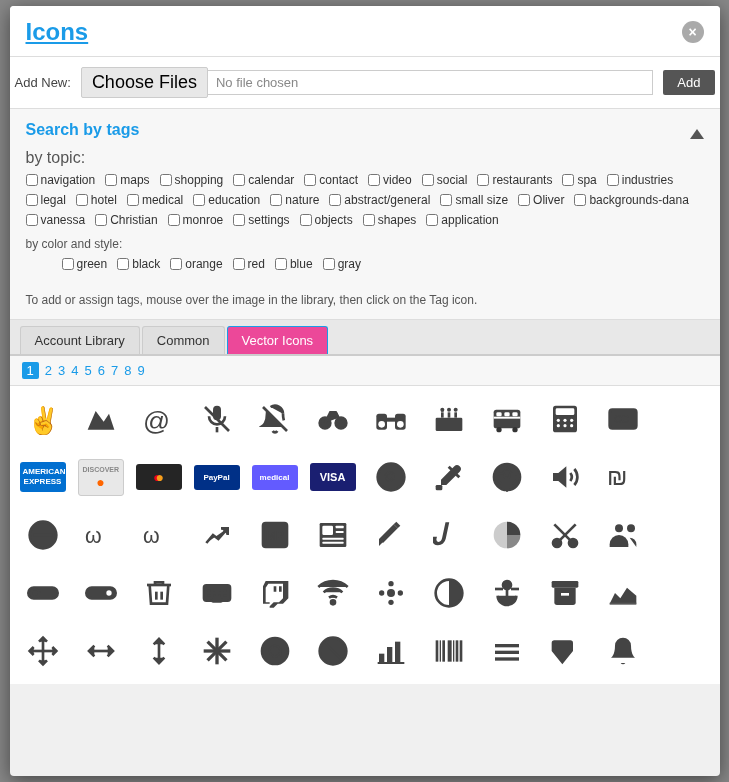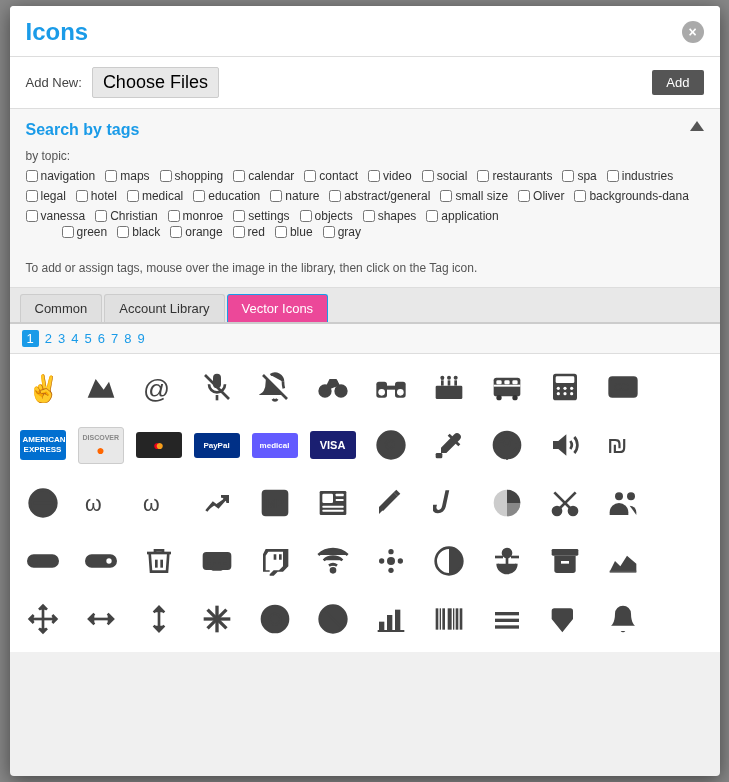--- a/index.html
+++ b/index.html
@@ -31,20 +31,21 @@
       border-bottom: 1px solid #ddd;
       display: flex;
       align-items: center;
       justify-content: space-between;
       flex-shrink: 0;
     }
     .modal-title {
       color: #1a9be8;
       font-size: 24px;
       font-weight: bold;
+      text-decoration: underline;
     }
     .close-btn {
       width: 22px;
       height: 22px;
       border-radius: 50%;
       background: #aaa;
       color: #fff;
       font-size: 14px;
       border: none;
       cursor: pointer;
@@ -53,21 +54,21 @@
       justify-content: center;
       font-weight: bold;
     }
     .modal-body {
       flex: 1;
       overflow-y: auto;
       padding: 0;
     }
     .add-new-bar {
       background: #fff;
-      padding: 10px 16px;
+      padding: 10px 5px;
       display: flex;
       align-items: center;
       gap: 10px;
       border-bottom: 1px solid #ddd;
     }
     .add-new-label {
       color: #444;
       font-size: 13px;
       white-space: nowrap;
     }
@@ -106,40 +107,41 @@
       background: #f7f7f7;
       padding: 12px 16px;
       border-bottom: 1px solid #ddd;
     }
     .search-title {
       color: #1a9be8;
       font-size: 16px;
       font-weight: bold;
       display: flex;
       justify-content: space-between;
-      align-items: flex-start;
+      align-items: flex-end;
       margin-bottom: 10px;
     }
     .triangle-up {
       width: 0;
       height: 0;
       border-left: 7px solid transparent;
       border-right: 7px solid transparent;
       border-bottom: 10px solid #555;
       cursor: pointer;
     }
     .by-topic {
       color: #555;
       margin-bottom: 6px;
-      font-size: 12px;
+      font-size: 16px;
     }
     .tags-grid {
       display: flex;
       flex-wrap: wrap;
       gap: 4px 0px;
+      margin-bottom: 8px;
     }
     .tag-item {
       display: flex;
       align-items: center;
       gap: 3px;
       margin-right: 10px;
       margin-bottom: 2px;
       font-size: 12px;
       color: #333;
     }
@@ -235,20 +237,21 @@
     <span class="modal-title">Icons</span>
     <button class="close-btn">×</button>
   </div>
 
   <div class="modal-body">
 
     <div class="add-new-bar">
       <span class="add-new-label">Add New:</span>
       <div class="file-input-wrapper">
         <button class="choose-files-btn">Choose Files</button>
+        <span class="file-name">No file chosen</span>
       </div>
       <button class="add-btn">Add</button>
     </div>
 
     <div class="search-section">
       <div class="search-title">
         <span>Search by tags</span>
         <div class="triangle-up"></div>
       </div>
       <div class="by-topic">by topic:</div>
@@ -273,34 +276,35 @@
         <label class="tag-item"><input type="checkbox" style="">Oliver</label>
         <label class="tag-item"><input type="checkbox" style="">backgrounds-dana</label>
         <label class="tag-item"><input type="checkbox" style="">vanessa</label>
         <label class="tag-item"><input type="checkbox" style="">Christian</label>
         <label class="tag-item"><input type="checkbox" style="">monroe</label>
         <label class="tag-item"><input type="checkbox" style="">settings</label>
         <label class="tag-item"><input type="checkbox" style="">objects</label>
         <label class="tag-item"><input type="checkbox" style="">shapes</label>
         <label class="tag-item"><input type="checkbox" style="">application</label>
       </div>
+      <div class="by-color">by color and style:</div>
       <div class="color-tags">
         <label class="tag-item"><input type="checkbox" style="">green</label>
         <label class="tag-item"><input type="checkbox" style="">black</label>
         <label class="tag-item"><input type="checkbox" style="">orange</label>
         <label class="tag-item"><input type="checkbox" style="">red</label>
         <label class="tag-item"><input type="checkbox" style="">blue</label>
         <label class="tag-item"><input type="checkbox" style="">gray</label>
       </div>
       <div class="hint-text">To add or assign tags, mouse over the image in the library, then click on the Tag icon.</div>
     </div>
 
     <div class="tabs-bar">
+      <div class="tab">Account Library</div>
       <div class="tab">Common</div>
-      <div class="tab">Account Library</div>
       <div class="tab active">Vector Icons</div>
     </div>
 
     <div class="pagination-bar">
       <a class="page-num active">1</a>
       <a class="page-num">2</a>
       <a class="page-num">3</a>
       <a class="page-num">4</a>
       <a class="page-num">5</a>
       <a class="page-num">6</a>

